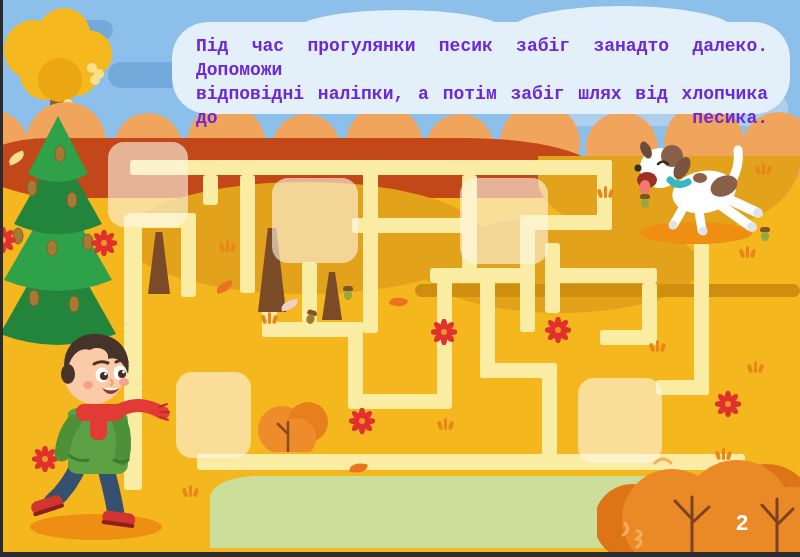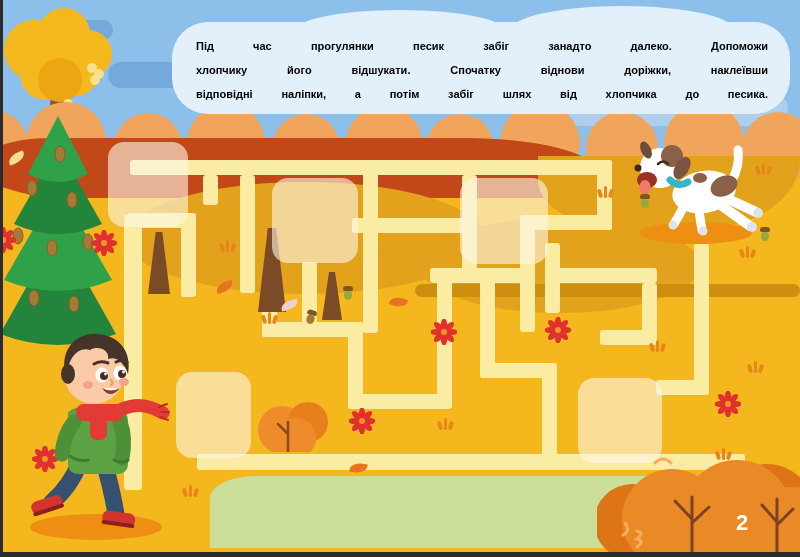--- a/index.html
+++ b/index.html
@@ -14,22 +14,22 @@
             border-radius:120px 220px 90px 160px / 45px 55px 40px 55px;}
   .patch{position:absolute;background:#E3A21B;border-radius:50%;}
   .band-right{position:absolute;left:538px;top:156px;width:262px;height:74px;background:#E3A21B;
               border-radius:0 0 40% 90px / 0 0 70px 50px;}
   .fold{position:absolute;left:415px;top:284px;width:385px;height:13px;background:#CE8E0F;border-radius:8px;}
   .grass{position:absolute;left:210px;top:476px;width:565px;height:72px;background:#CBDF9B;
          border-radius:46px 56px 0 0 / 22px 26px 0 0;}
   .shadow{position:absolute;background:#EE8E12;border-radius:50%;}
   .bubble-top{position:absolute;left:172px;top:22px;width:618px;height:92px;background:#E3F0FA;border-radius:36px;}
   .bubble-bump{position:absolute;background:#E3F0FA;border-radius:50%;}
-  .bubble-text{position:absolute;left:196px;top:34px;width:572px;color:#000000;
-               font-size:11px;font-weight:700;line-height:24px;}
+  .bubble-text{position:absolute;left:196px;top:34px;width:572px;color:#6d28d9;
+               font-size:18px;font-weight:700;line-height:24px;font-family:Liberation Mono, monospace;}
   .bubble-text .ln{text-align:justify;text-align-last:justify;}
   .bubble-green{position:absolute;left:237px;top:482px;width:487px;height:60px;background:#CBE096;
                 border-radius:31px;box-shadow:0 0 0 5px #B5D17A;}
   .bubble-green .q{width:100%;text-align:center;line-height:60px;font-size:16.5px;font-weight:700;color:#121212;}
   .page-num{position:absolute;left:736px;top:510px;color:#ffffff;font-size:22px;font-weight:700;}
   .edge-b{position:absolute;left:0;top:552px;width:800px;height:5px;background:#2B2B2B;}
   .edge-l{position:absolute;left:0;top:0;width:3px;height:557px;background:#2B2B2B;}
 </style>
 </head>
 <body>
@@ -390,21 +390,20 @@
     <ellipse cx="23" cy="49" rx="5.5" ry="7" fill="#F0786C"></ellipse>
     <circle cx="16" cy="30" r="3.5" fill="#3A2A20"></circle>
     <path d="M48 42 Q56 50 66 44" stroke="#35B8C6" stroke-width="7" fill="none" stroke-linecap="round"></path>
   </svg>
 
   <div class="bubble-bump" style="left:295px;top:10px;width:210px;height:42px;"></div>
   <div class="bubble-bump" style="left:510px;top:6px;width:225px;height:50px;"></div>
   <div class="bubble-top"></div>
   <div class="bubble-text">
     <div class="ln">Під час прогулянки песик забіг занадто далеко. Допоможи</div>
-    <div class="ln">хлопчику його відшукати. Спочатку віднови доріжки, наклеївши</div>
     <div class="ln">відповідні наліпки, а потім забіг шлях від хлопчика до песика.</div>
   </div>
 
 
   <div class="page-num">2</div>
   <div class="edge-l"></div>
   <div class="edge-b"></div>
 </div>
 
 </body></html>

